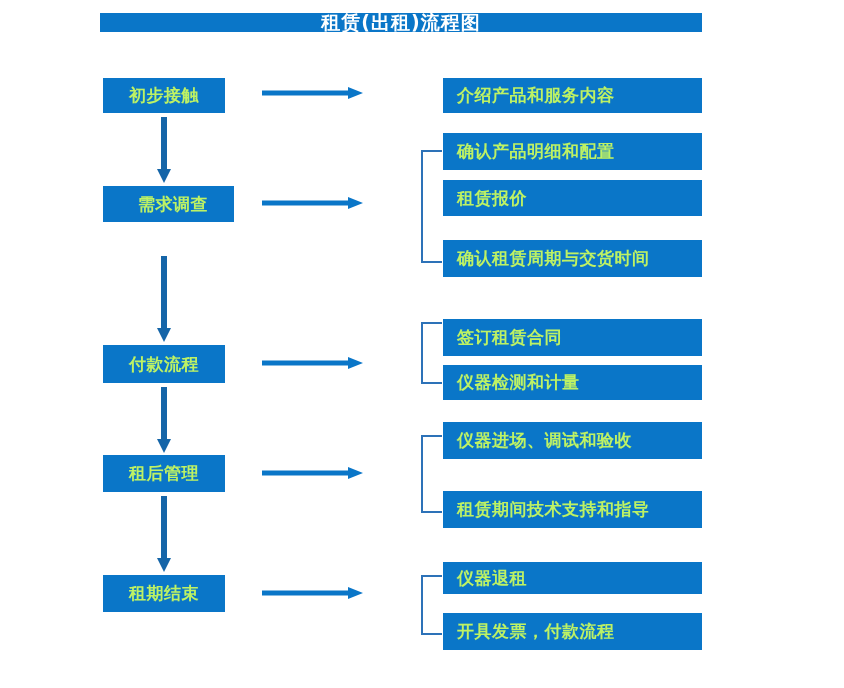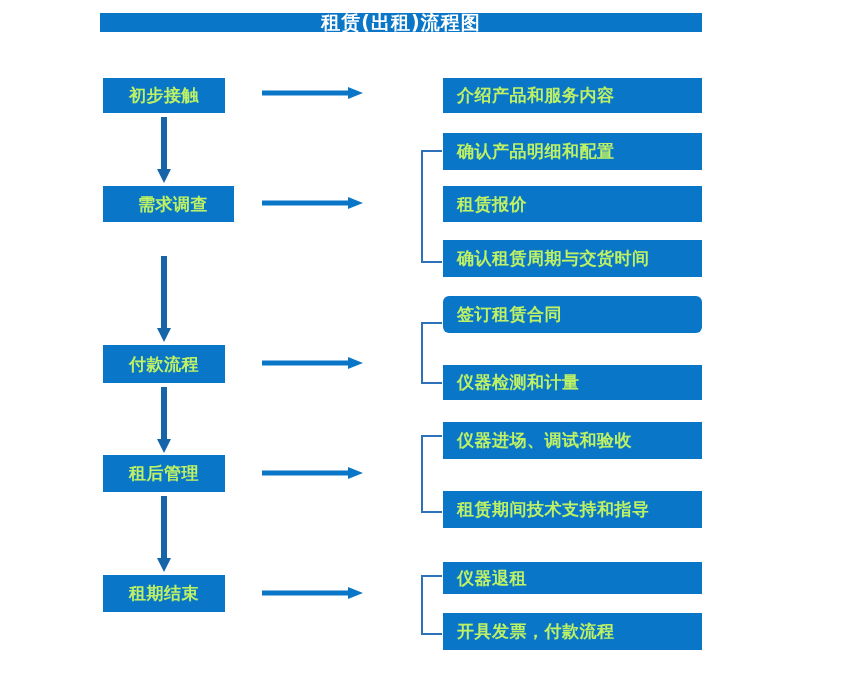--- a/index.html
+++ b/index.html
@@ -78,23 +78,23 @@
   <div class="title-bar">租赁(出租)流程图</div>
 
   <div class="box stage-box" style="top:78px;  height:35px;">初步接触</div>
   <div class="box stage-box" style="top:186px; height:36px;padding-left:9px;">需求调查</div>
   <div class="box stage-box" style="top:345px; height:38px;">付款流程</div>
   <div class="box stage-box" style="top:455px; height:37px;">租后管理</div>
   <div class="box stage-box" style="top:575px; height:37px;">租期结束</div>
 
   <div class="box detail-box" style="top:78px;  height:35px;">介绍产品和服务内容</div>
   <div class="box detail-box" style="top:133px; height:37px;">确认产品明细和配置</div>
-  <div class="box detail-box" style="top:186px; height:36px;">租赁报价</div>
+  <div class="box detail-box" style="top:180px; height:36px;">租赁报价</div>
   <div class="box detail-box" style="top:240px; height:37px;">确认租赁周期与交货时间</div>
-  <div class="box detail-box" style="top:296px; height:37px;border-radius:6px;">签订租赁合同</div>
+  <div class="box detail-box" style="top:319px; height:37px;">签订租赁合同</div>
   <div class="box detail-box" style="top:365px; height:35px;">仪器检测和计量</div>
   <div class="box detail-box" style="top:422px; height:37px;">仪器进场、调试和验收</div>
   <div class="box detail-box" style="top:491px; height:37px;">租赁期间技术支持和指导</div>
   <div class="box detail-box" style="top:562px; height:32px;">仪器退租</div>
   <div class="box detail-box" style="top:613px; height:37px;">开具发票，付款流程</div>
 
   <div class="h-arrow" style="left:262px; top:86px;  width:101px;">
     <svg width="101" height="14" viewBox="0 0 101 14">
       <line x1="0" y1="7" x2="88" y2="7" stroke="#0a76c8" stroke-width="5"></line>
       <polygon points="86,1 101,7 86,13" fill="#0a76c8"></polygon>

